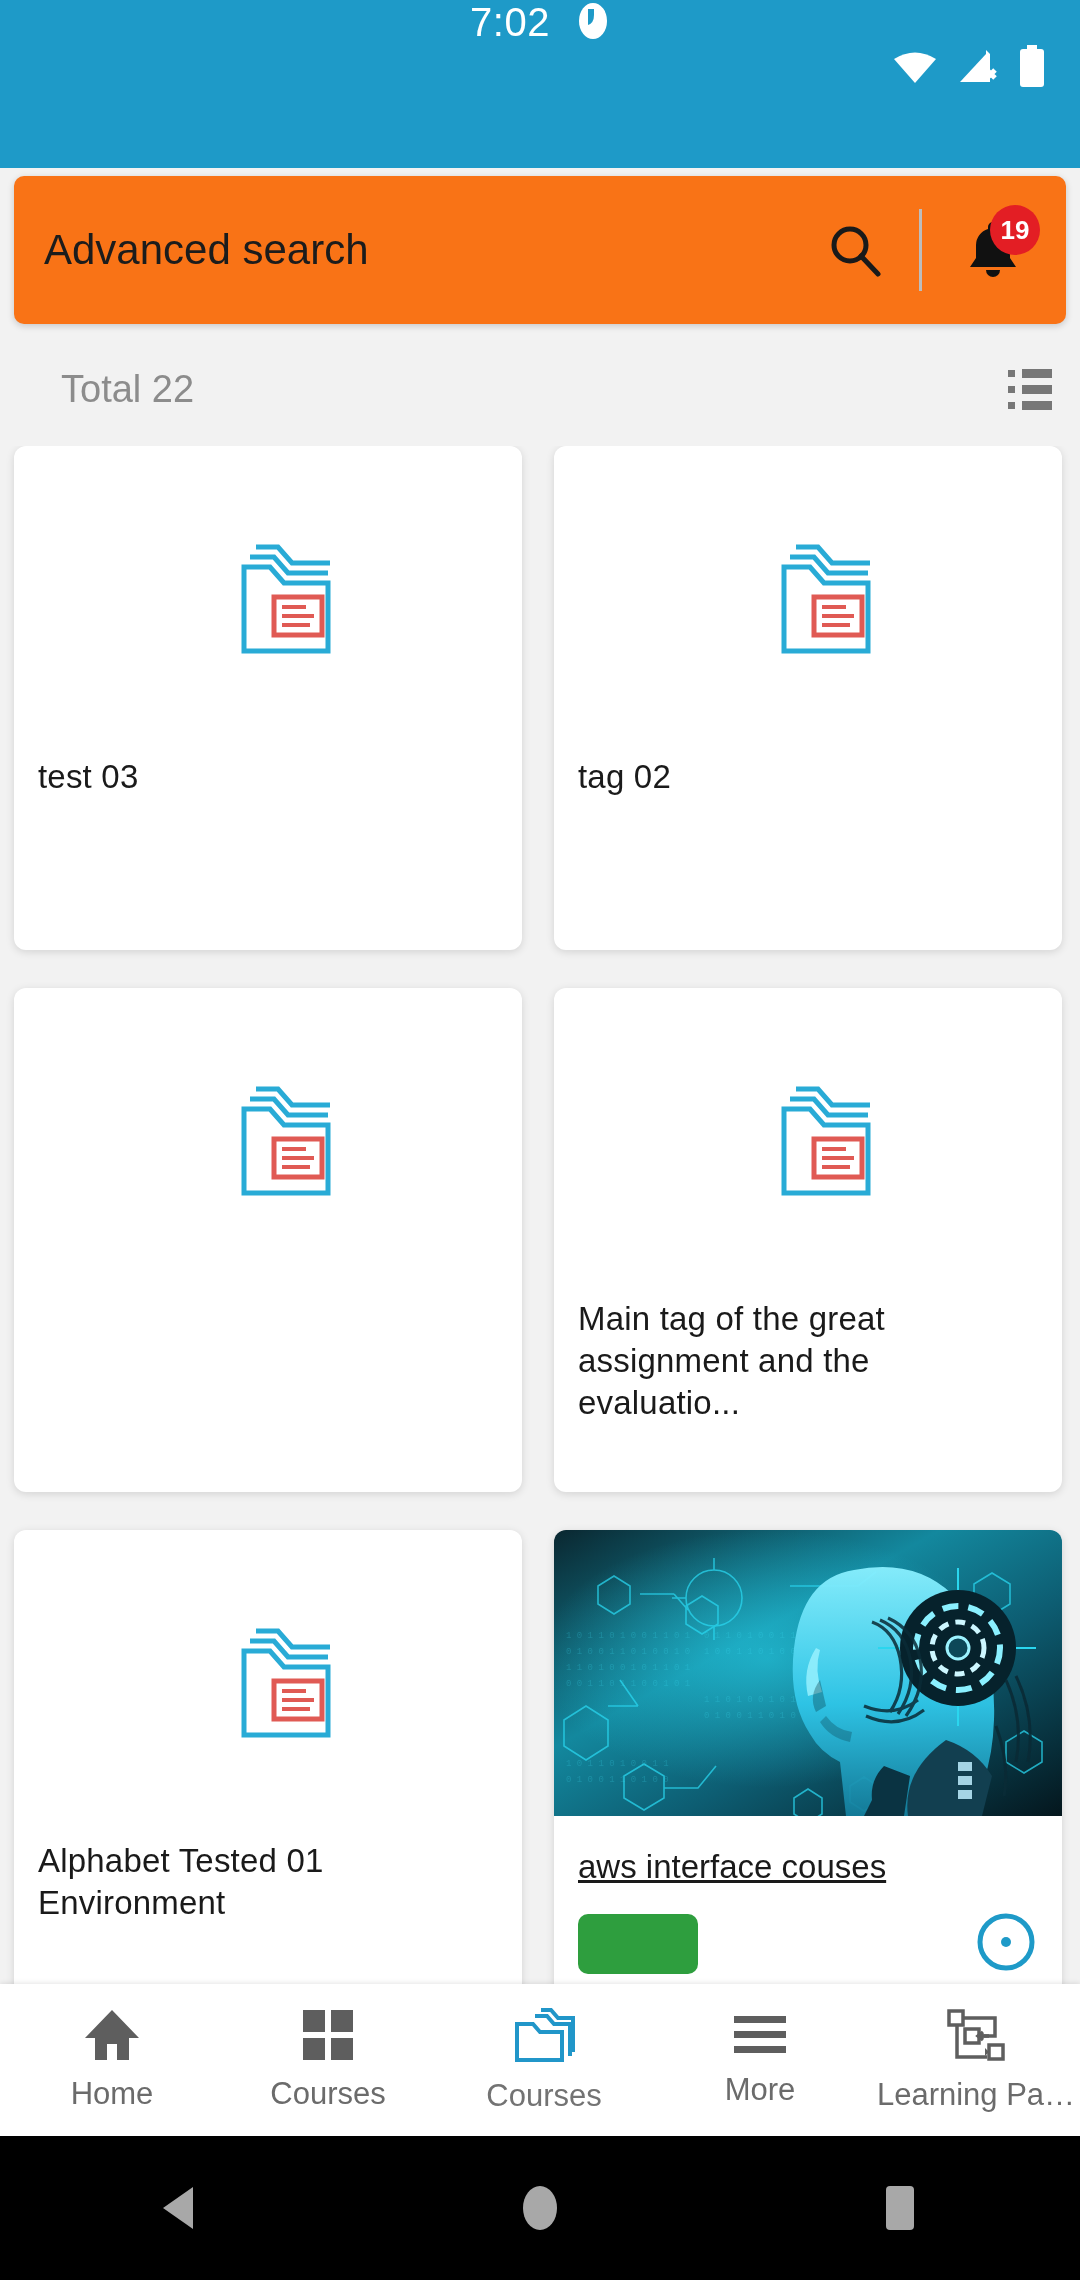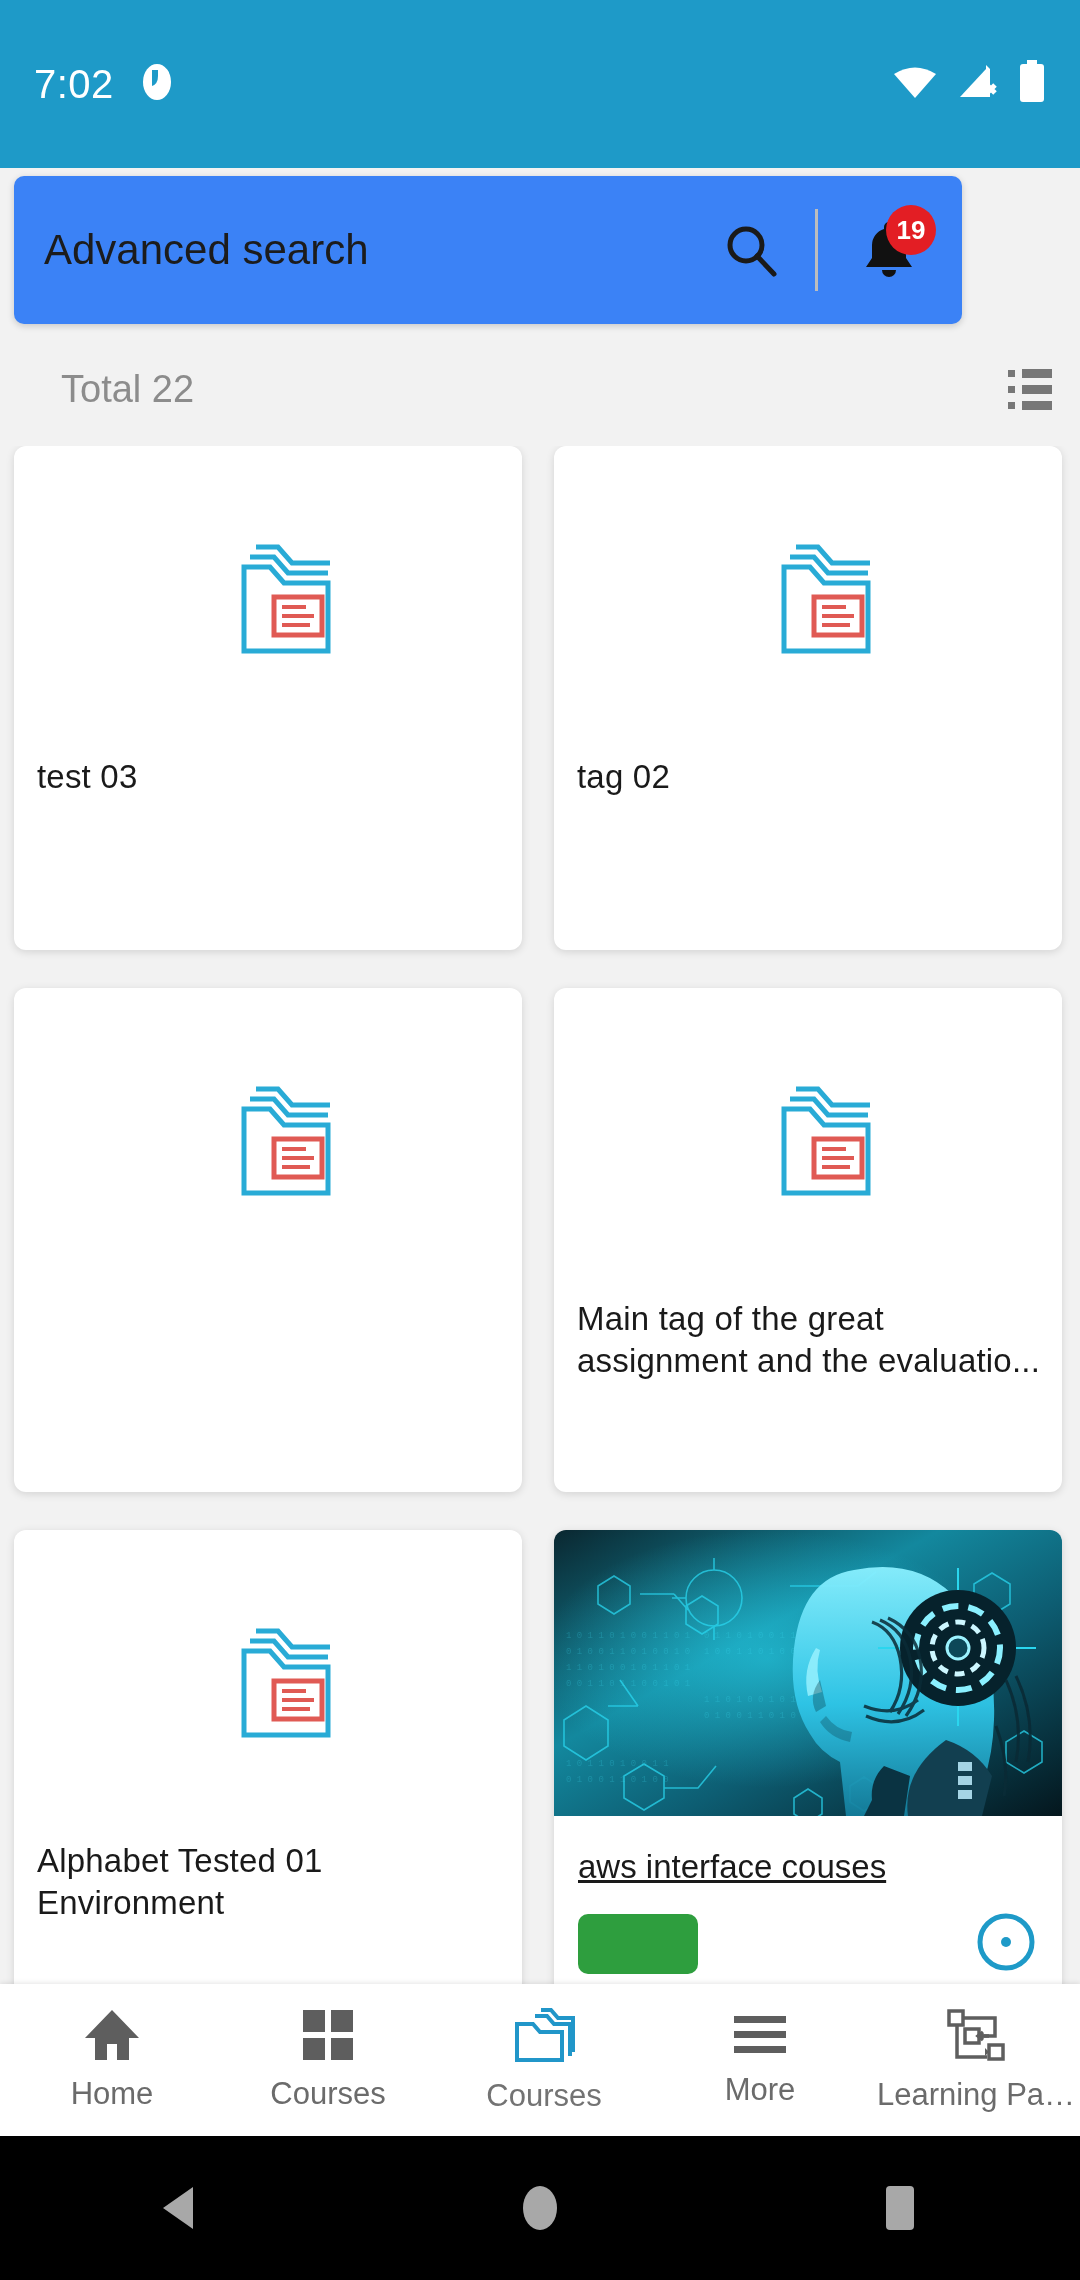--- a/index.html
+++ b/index.html
@@ -7,30 +7,30 @@
     width:1080px; height:2280px;
     font-family:"Liberation Sans", sans-serif;
     background:#ffffff; overflow:hidden;
   }
   #screen { position:relative; width:1080px; height:2280px; background:#f2f2f2; }
 
   
   .status-bar {
     position:absolute; top:0; left:0; width:1080px; height:168px;
     background:#1E9AC8; display:flex; align-items:center;
-    padding:0 34px; color:#ffffff;
+    padding:0 34px; color:#ffffff;flex-direction:column;
   }
   .status-left { display:flex; align-items:center; gap:26px; }
   .status-clock { font-size:40px; letter-spacing:.5px; }
   .status-right { margin-left:auto; display:flex; align-items:center; gap:18px; }
 
   
   .search-wrap {
-    position:absolute; top:176px; left:14px; width:948px; height:148px;
-    background:#3b82f6; border-radius:10px;
+    position:absolute; top:176px; left:14px; width:1052px; height:148px;
+    background:#f97316; border-radius:10px;
     box-shadow:0 2px 7px rgba(0,0,0,.18);
     display:flex; align-items:center; padding:0 30px;
   }
   .search-text { font-size:42px; color:#1c1c1c; flex:1; }
   .search-icon-btn { width:72px; height:72px; display:flex; align-items:center; justify-content:center; }
   .divider-v { width:3px; height:82px; background:#bdbdbd; margin:0 28px; }
   .bell-btn { position:relative; width:86px; height:86px; display:flex; align-items:center; justify-content:center; }
   .bell-badge {
     position:absolute; top:-2px; right:-4px;
     min-width:50px; height:50px; border-radius:25px;
@@ -56,22 +56,22 @@
     height:1554px; padding:0 14px; overflow:hidden;
     display:flex; flex-wrap:wrap; gap:38px 32px; align-content:flex-start;
   }
   .card {
     width:508px; height:504px; background:#ffffff;
     border-radius:12px; box-shadow:0 2px 8px rgba(0,0,0,.13);
     position:relative; overflow:hidden; flex:0 0 auto;
   }
   .card-icon-area { height:310px; display:flex; align-items:center; justify-content:center; }
   .card-title {
-    padding:0 13px; font-size:33px; color:#1a1a1a;
-    line-height:1.27; letter-spacing:.2px;margin-left:10px;
+    padding:0 24px; font-size:33px; color:#1a1a1a;
+    line-height:1.27; letter-spacing:.2px;
   }
   .card-thumb { width:100%; height:286px; display:block; }
   .card-thumb-title { padding:30px 24px 0; font-size:33px; color:#1a1a1a; line-height:1.27;text-decoration:underline; }
   .card-extras { display:flex; align-items:center; padding:22px 24px 0; }
   .green-badge {
     background:#2E9E3E; border-radius:10px; height:60px; min-width:120px;
     display:flex; align-items:center; justify-content:center;
     color:#fff; font-size:30px; padding:0 18px;
   }
   .blue-circle-icon { margin-left:auto; }

